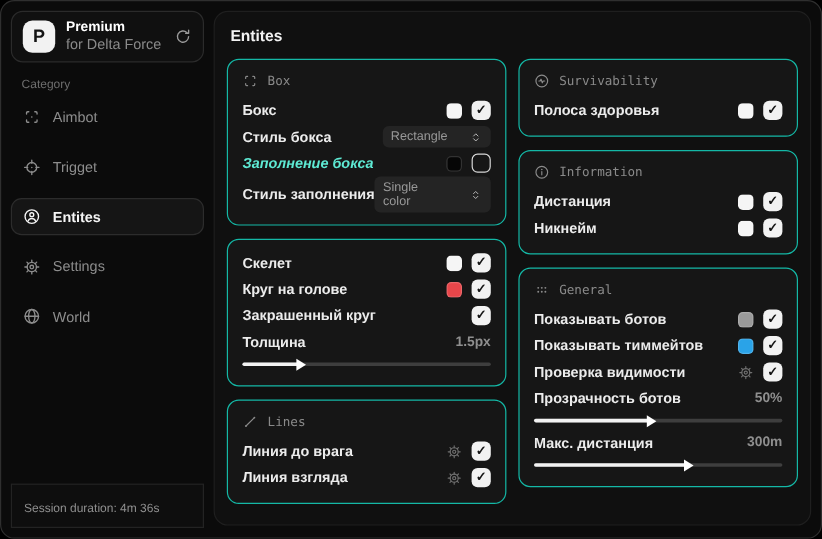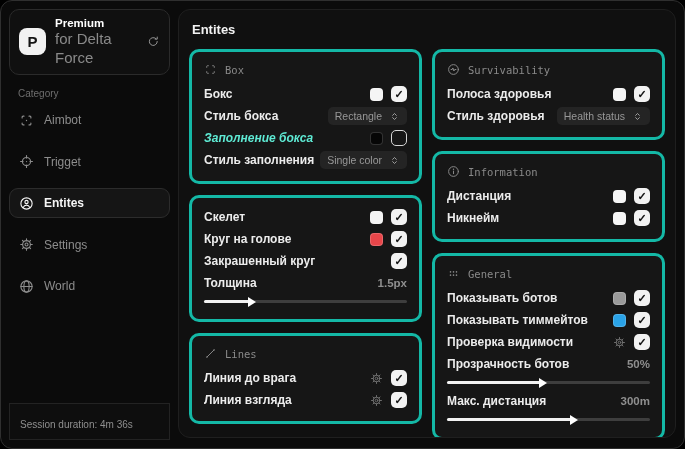--- a/index.html
+++ b/index.html
@@ -6,46 +6,46 @@
   .window{
     position:relative;display:flex;width:685px;height:449px;box-sizing:border-box;
     background:#0b0b0b;border:1px solid #2f2f2f;border-radius:12px;overflow:hidden;
     font-family:"Liberation Sans",sans-serif;color:#ececec;
   }
   
   .sidebar{width:177px;flex:none;display:flex;flex-direction:column;padding:8px;box-sizing:border-box;}
   .premium-card{display:flex;align-items:center;gap:9px;border:1px solid #2b2b2b;border-radius:10px;padding:6px 9px;background:#101010;}
   .logo{width:27px;height:27px;border-radius:8px;background:#f2f2f2;color:#141414;font-weight:700;font-size:15px;display:flex;align-items:center;justify-content:center;flex:none;}
   .app-name{font-size:11.5px;font-weight:700;color:#fff;line-height:1.25;}
-  .app-sub{font-size:15px;color:#8a8a8a;line-height:1.25;}
+  .app-sub{font-size:12px;color:#8a8a8a;line-height:1.25;}
   .icon{display:inline-flex;align-items:center;justify-content:center;}
   .refresh{margin-left:auto;width:15px;height:15px;color:#9a9a9a;}
   .category{font-size:10px;color:#6e6e6e;margin:13px 0 6px 9px;}
   .nav{display:flex;flex-direction:column;gap:11px;}
   .nav-item{display:flex;align-items:center;gap:10px;height:28.5px;padding:0 9px;border:1px solid transparent;border-radius:9px;color:#8d8d8d;font-size:12px;cursor:default;}
   .nav-item .nav-ic{width:15px;height:15px;}
   .nav-item.active{color:#f5f5f5;background:#151515;border-color:#2c2c2c;font-weight:700;}
   .session{margin-top:auto;border:1px solid #232323;border-radius:0;padding:15px 10px 9px;font-size:10px;color:#8f8f8f;background:#0e0e0e;}
   
   .main{flex:1;box-sizing:border-box;padding:8px 8px 10px 0;}
   .main-panel{height:100%;box-sizing:border-box;border:1px solid #1f1f1f;border-radius:12px;background:#101010;padding:11px 10px;overflow:hidden;}
   .main-title{font-size:13px;font-weight:700;color:#f2f2f2;margin:1px 0 12px 3px;}
   .columns{display:flex;gap:10px;align-items:flex-start;}
   .col{flex:1;display:flex;flex-direction:column;gap:11px;min-width:0;}
-  .panel{background:#161616;border:3px solid #14b8a6;border-radius:10px;padding:8px 12px 10px;}
+  .panel{background:#161616;border:1px solid #14b8a6;border-radius:10px;padding:8px 12px 10px;}
   .panel-head{display:flex;align-items:center;gap:8px;color:#8a8a8a;font-family:"DejaVu Sans Mono",monospace;font-size:10.5px;margin:3px 0 7px;}
   .panel-head .icon{width:13px;height:13px;}
   .row{display:flex;align-items:center;justify-content:space-between;min-height:22px;}
   .row-label{font-size:12px;font-weight:700;color:#ececec;white-space:nowrap;}
   .row-label.muted{color:#5eead4;font-style:italic;}
   .controls{display:flex;align-items:center;gap:8px;}
   .swatch{width:13px;height:13px;border-radius:4px;border:1px solid rgba(255,255,255,.18);box-sizing:border-box;}
   .checkbox{width:16px;height:16px;border-radius:5px;background:#f2f2f2;color:#141414;display:flex;align-items:center;justify-content:center;font-size:11px;font-weight:700;box-sizing:border-box;line-height:1;}
   .checkbox.unchecked{background:transparent;border:1.5px solid #d6d6d6;}
-  .select{display:flex;align-items:center;gap:7px;background:#242424;border-radius:5px;padding:3px 7px;font-size:10.5px;font-weight:400;color:#989898;}
+  .select{display:flex;align-items:center;gap:18px;background:#242424;border-radius:5px;padding:3px 7px;font-size:10.5px;font-weight:400;color:#989898;}
   .select .icon{width:11px;height:11px;color:#b9b9b9;}
   .gear-btn{width:13px;height:13px;color:#6f6f6f;}
   .slider{position:relative;height:10px;margin:2px 0 3px;}
   .track{position:absolute;top:4px;left:0;right:0;height:3px;background:#3e3e3e;border-radius:2px;}
   .fill{position:absolute;top:4px;left:0;height:3px;background:#f2f2f2;border-radius:2px;}
   .thumb{position:absolute;top:0.5px;width:0;height:0;border-top:5px solid transparent;border-bottom:5px solid transparent;border-left:8px solid #ffffff;}
   .value{font-size:11.5px;font-weight:700;color:#8f8f8f;}
 </style>
 </head>
 <body>
@@ -262,33 +262,20 @@
                 </span>
                 <span>Survivability</span>
               </div>
               <div class="row">
                 <span class="row-label">Полоса здоровья</span>
                 <span class="controls">
                   <span class="swatch" style="background:#f5f5f5"></span>
                   <span class="checkbox">✓</span>
                 </span>
               </div>
-              <div class="row">
-                <span class="row-label">Стиль здоровья</span>
-                <span class="controls">
-                  <span class="select">
-                    <span>Health status</span>
-                    <span class="icon">
-                      <svg viewBox="0 0 24 24" fill="none" stroke="currentColor" stroke-width="1.8" stroke-linecap="round" stroke-linejoin="round" width="100%" height="100%">
-                        <path d="M8 9.5 12 5.5l4 4M8 14.5l4 4 4-4"></path>
-                      </svg>
-                    </span>
-                  </span>
-                </span>
-              </div>
             </div>
             <div class="panel">
               <div class="panel-head">
                 <span class="icon">
                   <svg viewBox="0 0 24 24" fill="none" stroke="currentColor" stroke-width="1.8" stroke-linecap="round" stroke-linejoin="round" width="100%" height="100%">
                     <circle cx="12" cy="12" r="9"></circle>
                     <path d="M12 11.2V16"></path>
                     <circle cx="12" cy="7.8" r="1.25" fill="currentColor" stroke="none"></circle>
                   </svg>
                 </span>

